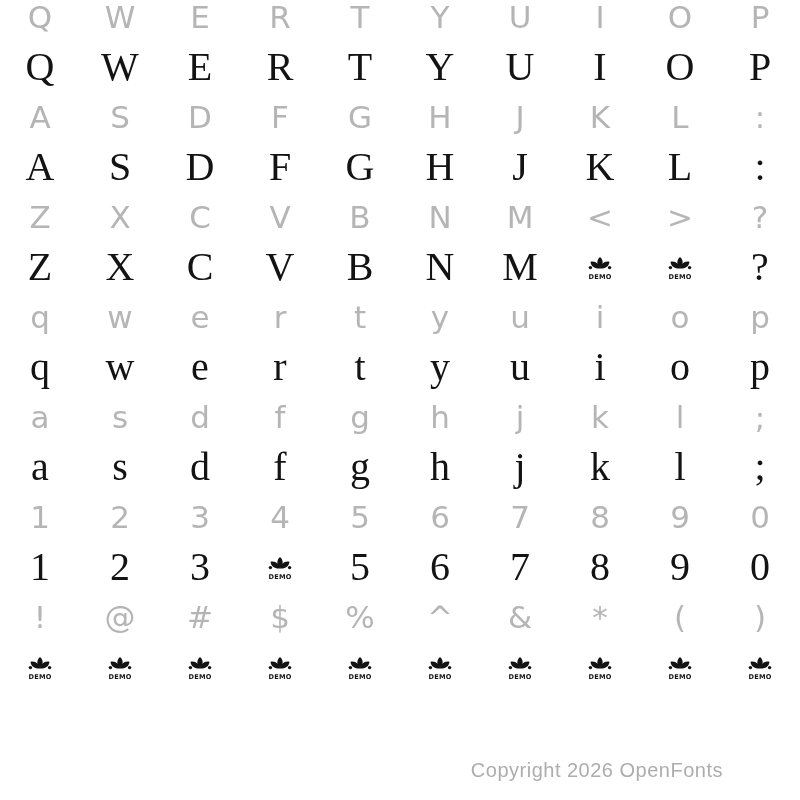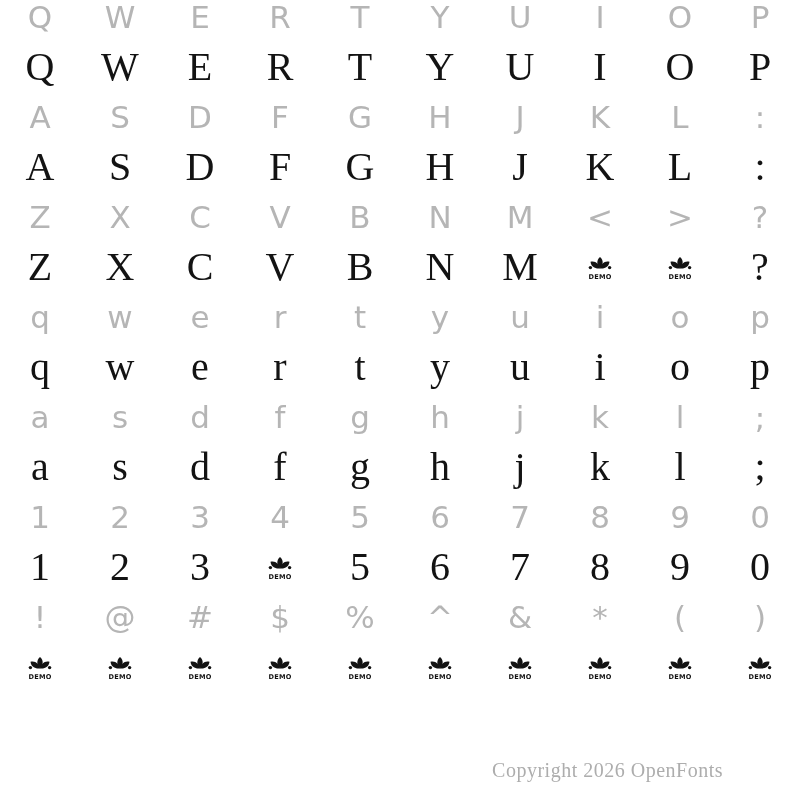--- a/index.html
+++ b/index.html
@@ -43,21 +43,21 @@
   }
   .demo-glyph {
     width: 26px;
     height: 25px;
     display: block;
   }
   .footer {
     position: absolute;
     top: 759px;
     right: 77px;
-    font-family: Liberation Serif, serif;
+    font-family: Liberation Sans, sans-serif;
     font-size: 20px;
     letter-spacing: 0.5px;
     color: var(--footer-gray, #adadad);
     text-align: center;
   }
 </style>
 </head>
 <body>
 
 <div class="page">

